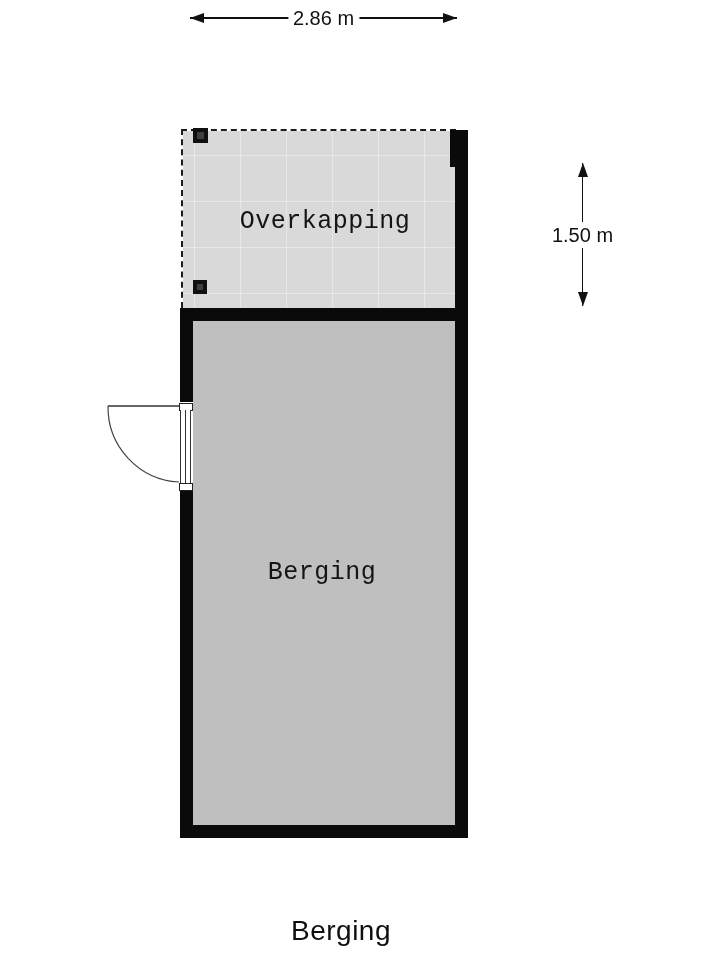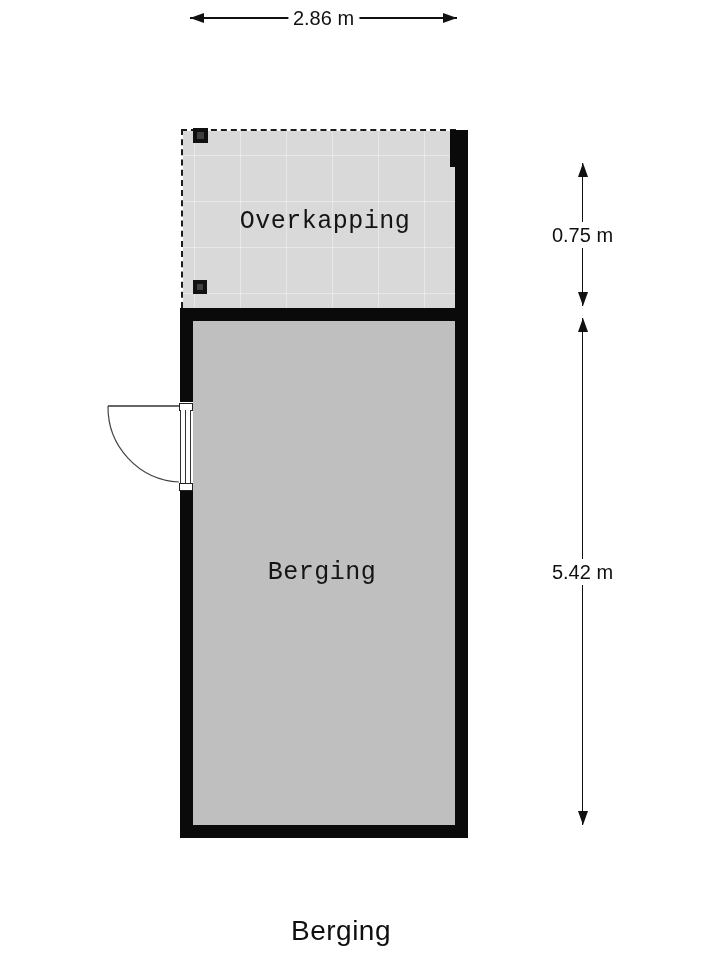--- a/index.html
+++ b/index.html
@@ -109,28 +109,22 @@
     <div class="line-h"></div>
     <div class="ah ah-left"></div>
     <div class="ah ah-right"></div>
     <span class="dim-label">2.86 m</span>
   </div>
 
   <div class="abs dim dim-right-1">
     <div class="line-v"></div>
     <div class="ah ah-up"></div>
     <div class="ah ah-down"></div>
-    <span class="dim-label">0.75 m</span>
+    <span class="dim-label">1.50 m</span>
   </div>
 
-  <div class="abs dim dim-right-2">
-    <div class="line-v"></div>
-    <div class="ah ah-up"></div>
-    <div class="ah ah-down"></div>
-    <span class="dim-label">5.42 m</span>
-  </div>
 
   <div class="abs room-label label-overkapping">Overkapping</div>
   <div class="abs room-label label-berging">Berging</div>
 
   <div class="abs footer-title">Berging</div>
 
 </div>
 
 </body></html>

